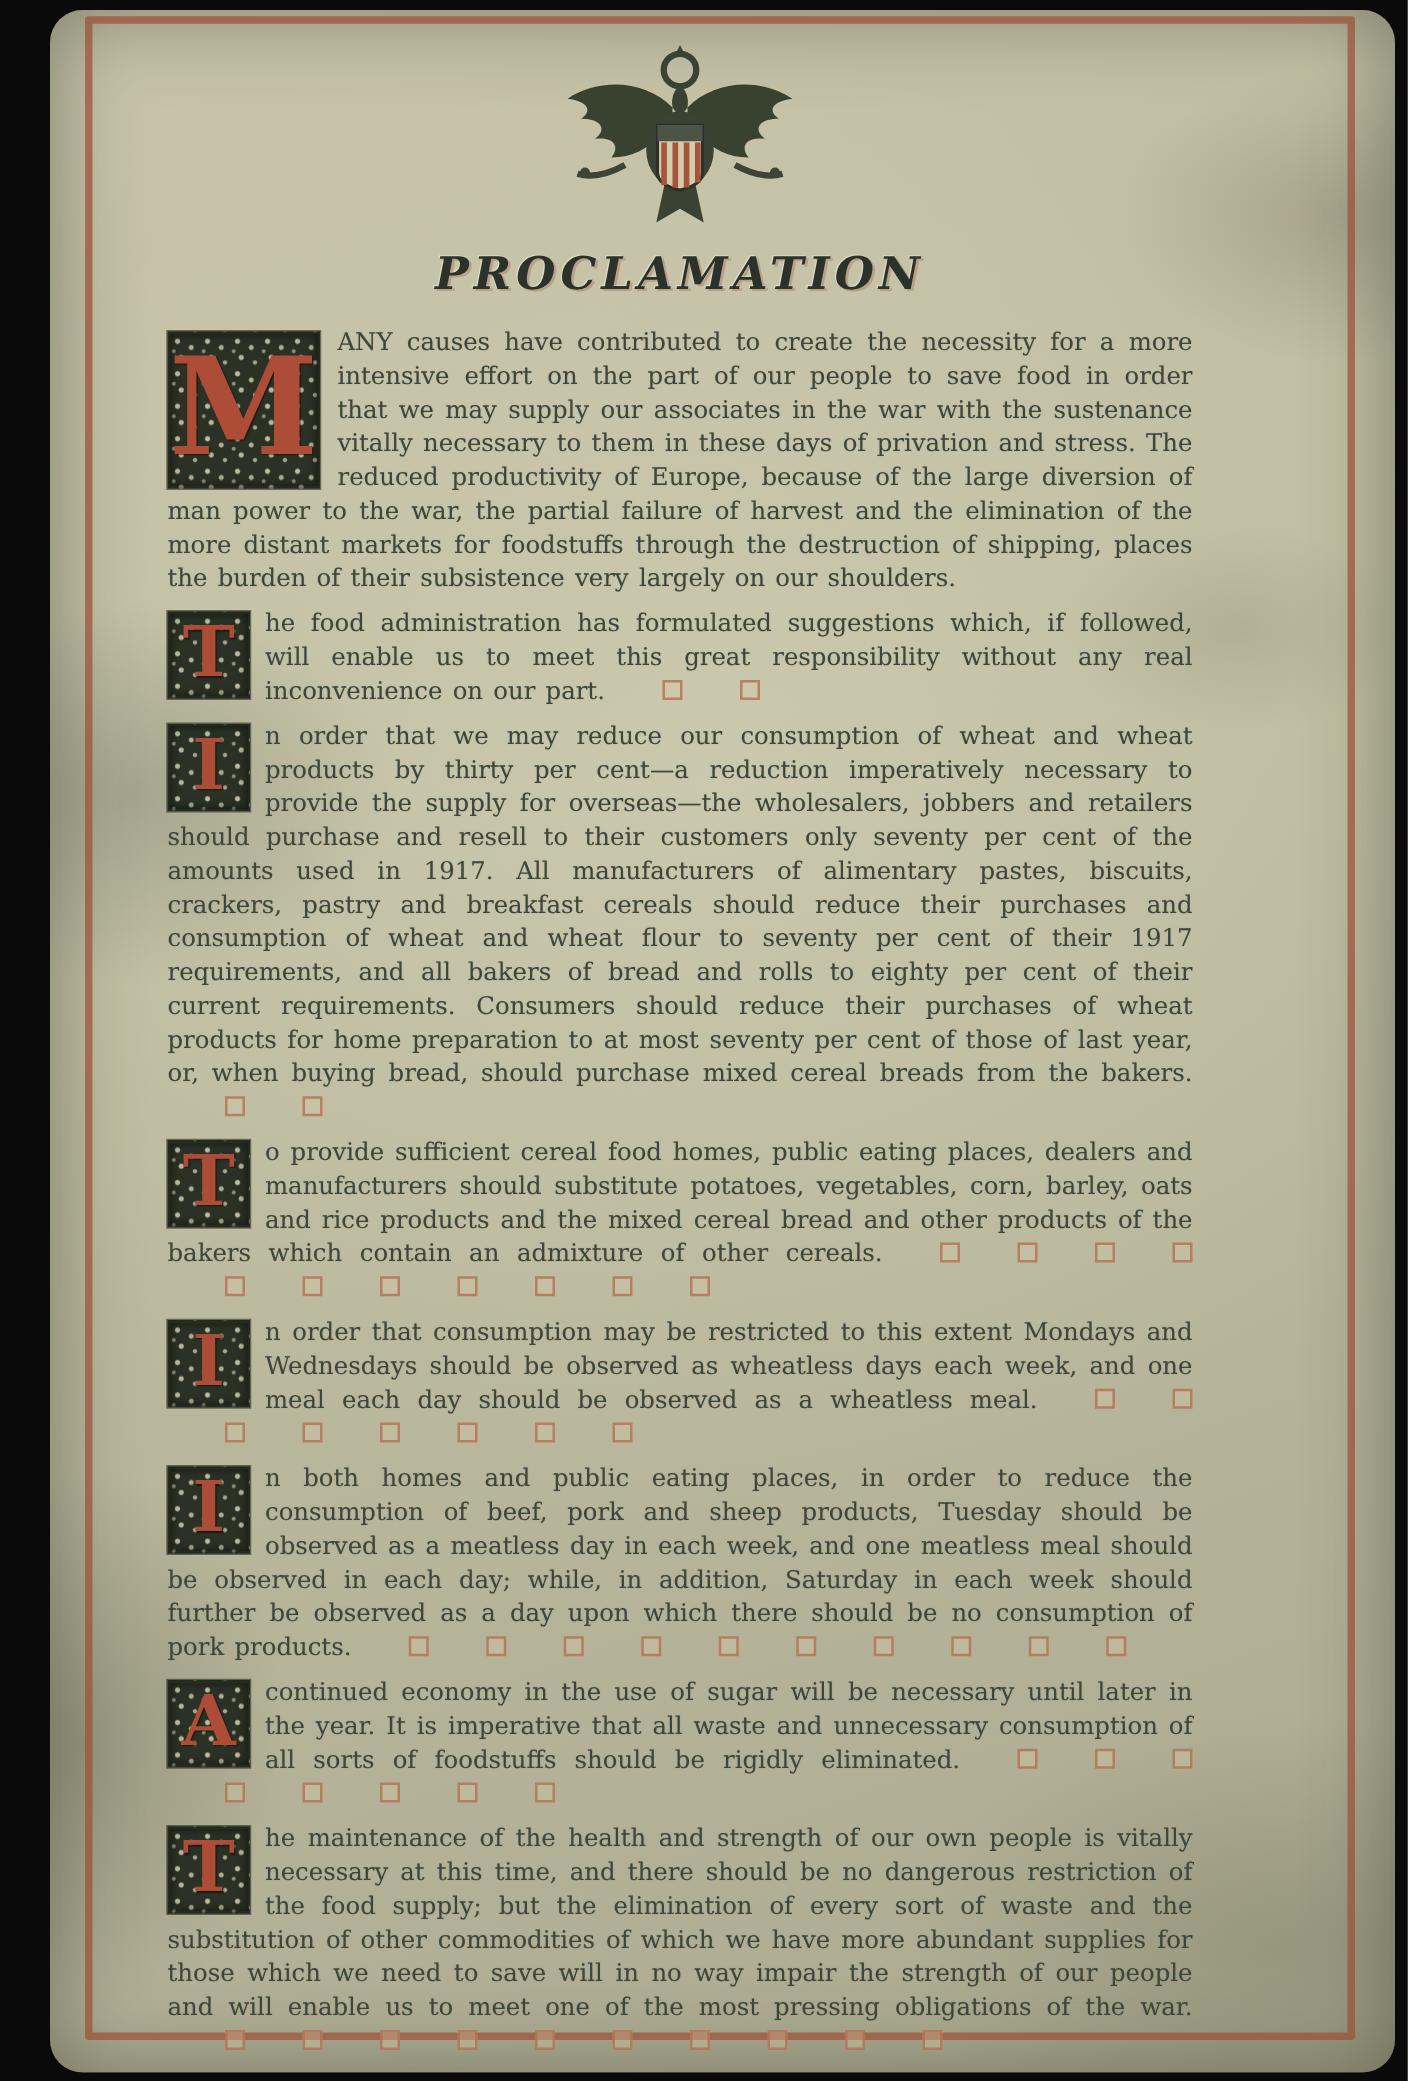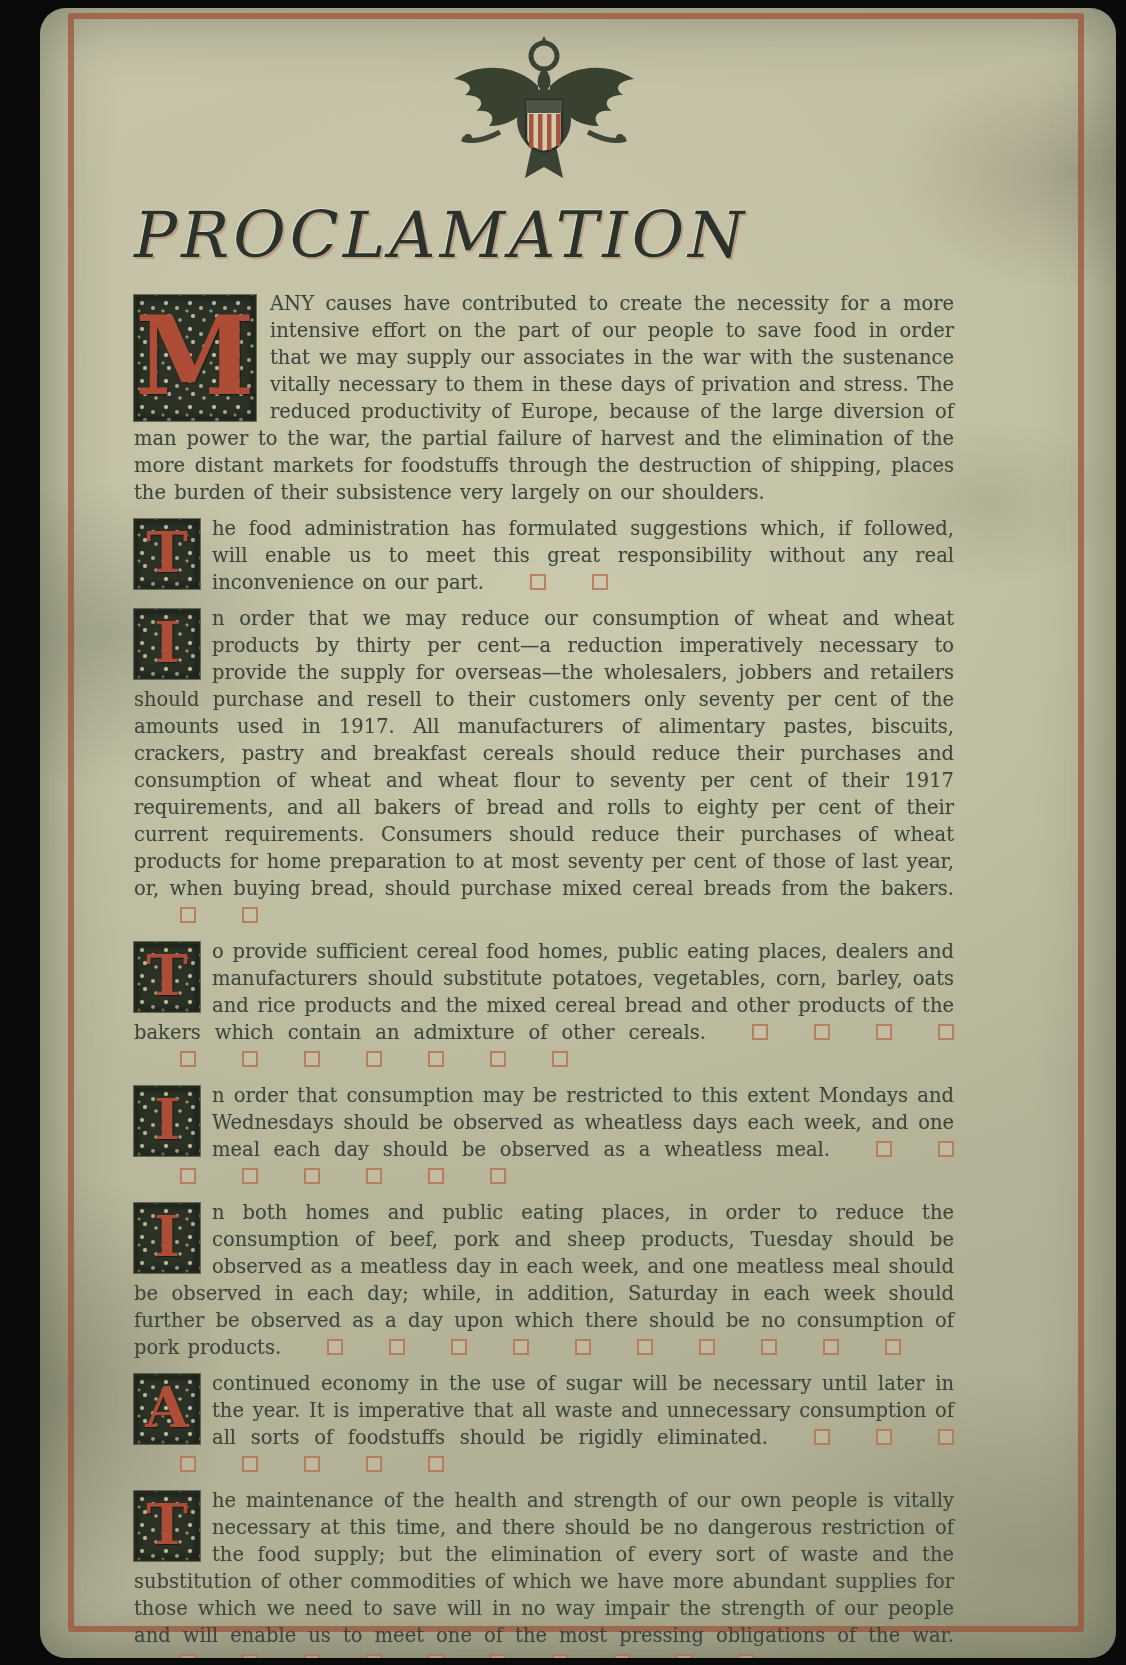--- a/index.html
+++ b/index.html
@@ -26,23 +26,23 @@
   }
   .rule-frame{
     position:absolute;left:28px;right:32px;top:5px;bottom:26px;
     border:6px solid rgba(155,82,56,.72);
     border-radius:3px;
     pointer-events:none;
   }
   .content{position:absolute;left:94px;top:18px;width:820px;}
   .eagle{ text-align:center; height:156px; margin-top:8px;}
   .title{
-    text-align:left;
-    font-style:italic;font-weight:400;
-    font-size:64px;line-height:1.1;
+    text-align:center;
+    font-style:italic;font-weight:700;
+    font-size:36px;line-height:1.1;
     letter-spacing:4px;
     color:#2b322b;
     margin:10px 0 20px;
     text-shadow:2px 2px 0 rgba(152,68,48,.28), -1px -1px 0 rgba(242,240,218,.5);
   }
   .para{
     font-size:19.5px;line-height:27px;
     color:#3c463c;
     text-align:justify;
     margin:0 0 9px;

